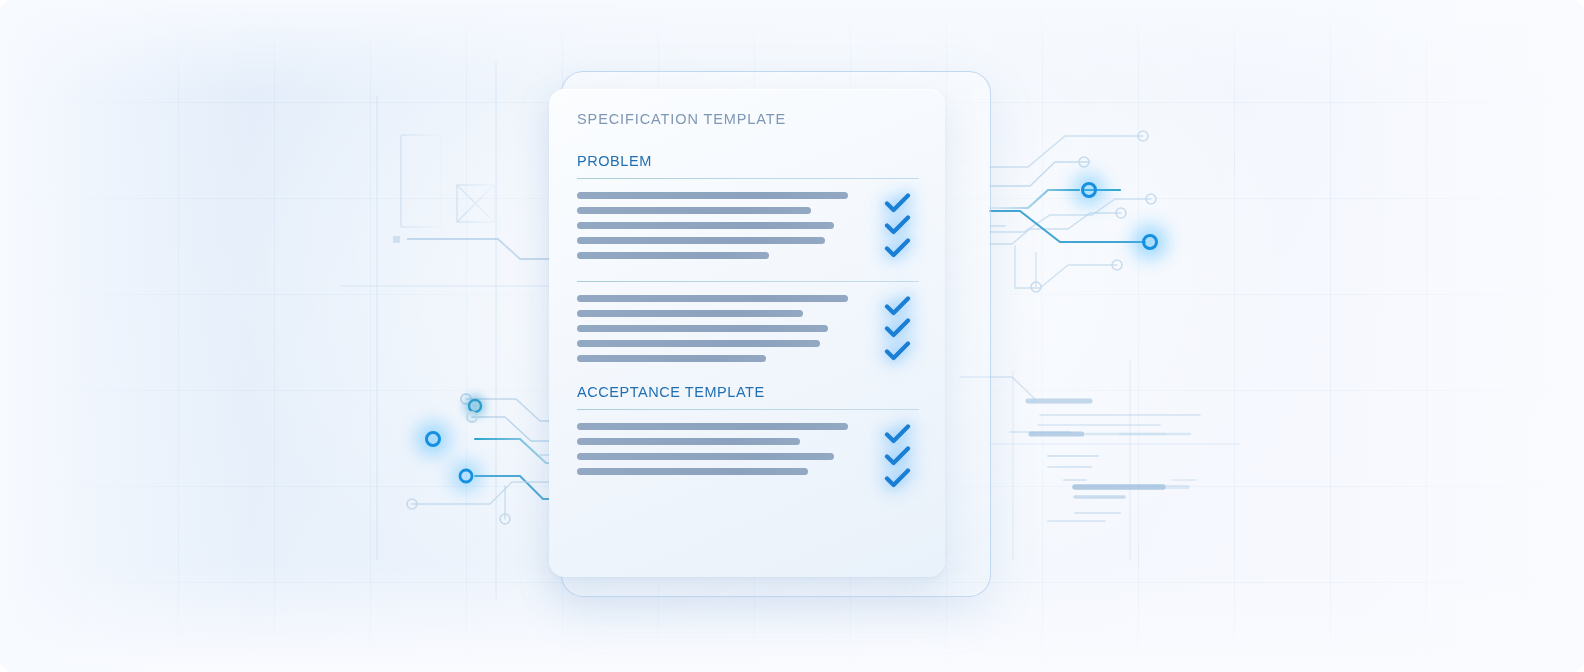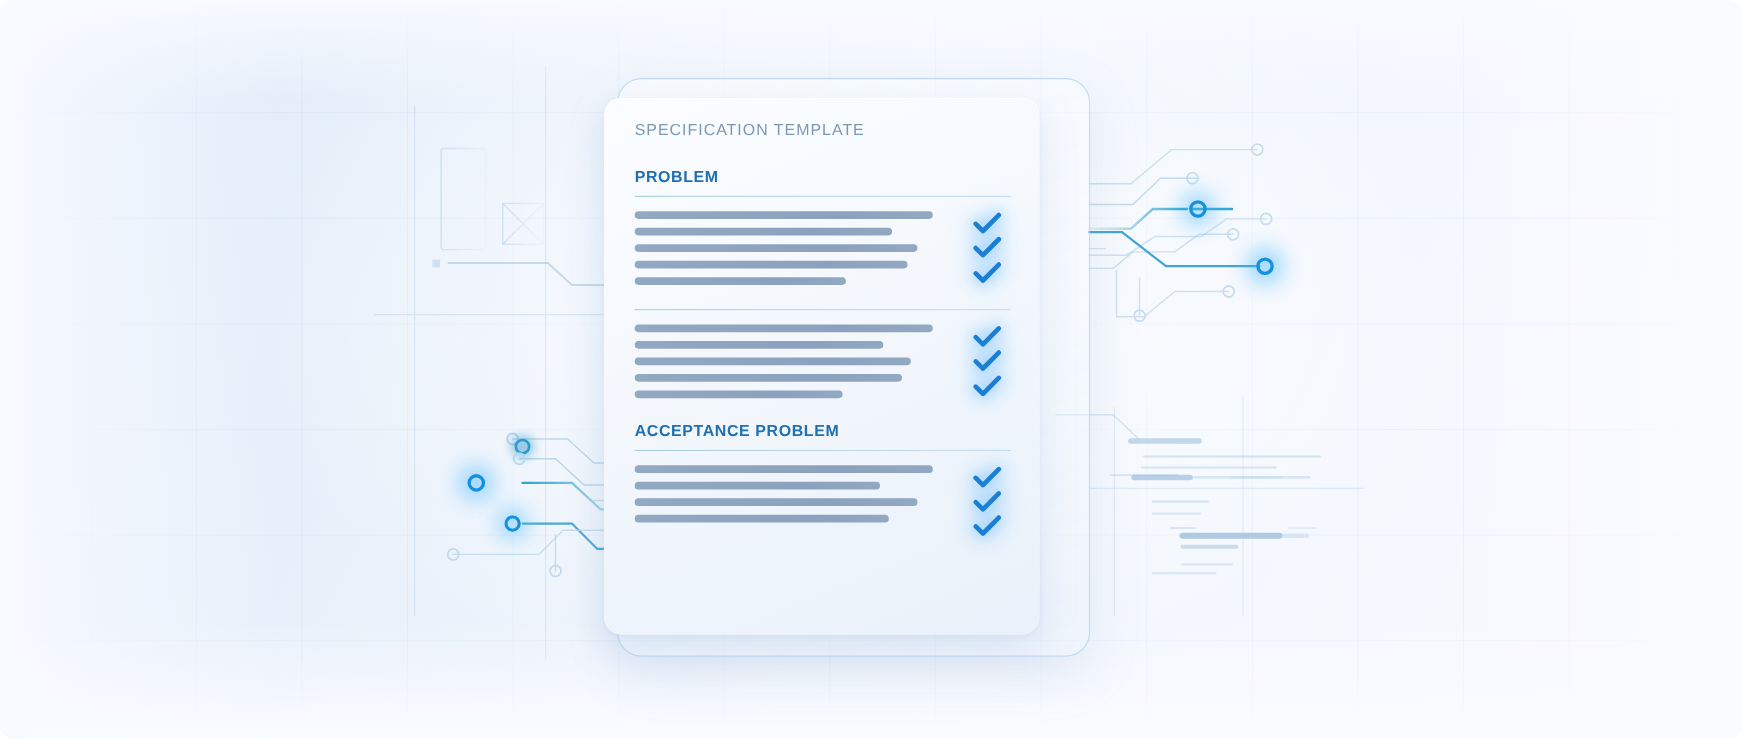--- a/index.html
+++ b/index.html
@@ -91,21 +91,21 @@
     margin: 0 0 26px 0;
     white-space: nowrap;
   }
 
   .section { margin-bottom: 22px; }
   .section:last-child { margin-bottom: 0; }
 
   .section-head {
     font-size: 14.5px;
     letter-spacing: 0.55px;
-    font-weight: 700;
+    font-weight: 400;
     color: #1f6fb2;
     margin: 0 0 9px 0;
     white-space: nowrap;
   }
   .section-rule {
     height: 1px;
     width: 100%;
     background: linear-gradient(to right, #a8cfd6 0%, #b9d6e4 45%, #c7dced 100%);
     margin-bottom: 13px;
   }
@@ -345,21 +345,21 @@
             <span class="check">
               <svg viewBox="0 0 27 22">
                   <path d="M3 11.5 L9.6 18 L24 3.5" stroke="#1a7fd4" stroke-width="4.2" fill="none" stroke-linecap="round" stroke-linejoin="round"></path>
                 </svg>
             </span>
           </div>
         </div>
       </div>
 
       <div class="section">
-        <div class="section-head">ACCEPTANCE PROBLEM</div>
+        <div class="section-head">ACCEPTANCE TEMPLATE</div>
         <div class="section-rule"></div>
         <div class="rows-wrap">
           <div class="bars">
             <div class="bar" style="width:96%"></div>
             <div class="bar" style="width:79%"></div>
             <div class="bar" style="width:91%"></div>
             <div class="bar" style="width:82%"></div>
           </div>
           <div class="checks">
             <span class="check">

